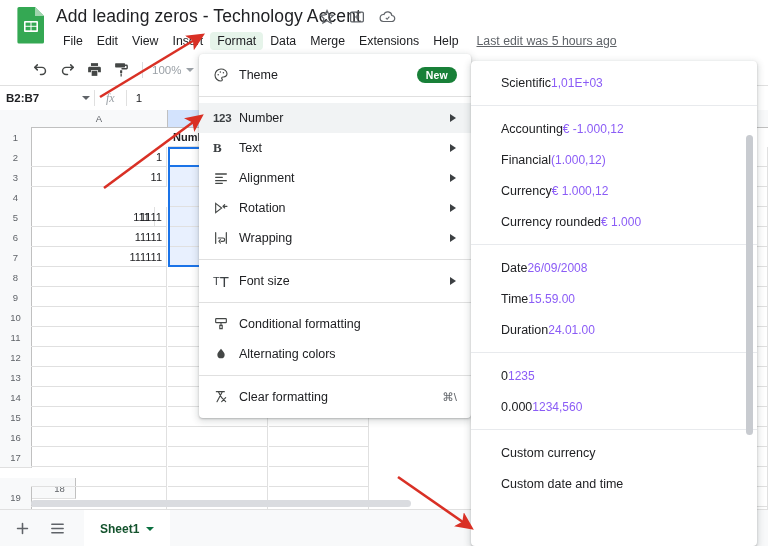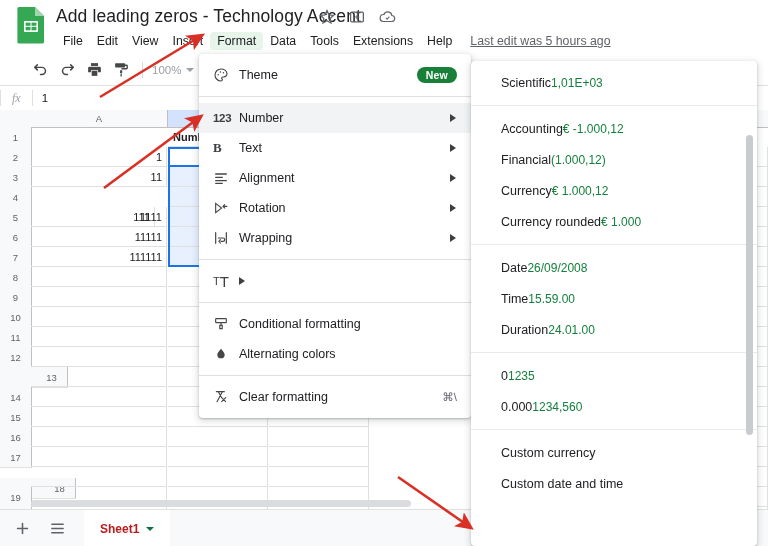--- a/index.html
+++ b/index.html
@@ -88,21 +88,21 @@
   
   .hscroll{position:absolute;left:31px;bottom:0;height:9px;width:380px;}
   .hscroll i{display:block;height:7px;border-radius:4px;background:#dadce0;}
   .sheetbar{
     position:absolute;left:0;top:509px;width:768px;height:37px;background:#f8f9fa;
     border-top:1px solid #e0e0e0;display:flex;align-items:center;
   }
   .sb-btn{width:26px;height:26px;display:flex;align-items:center;justify-content:center;color:#5f6368;margin-left:9px;}
   .sheet-tab{
     margin-left:14px;height:37px;background:#fff;display:flex;align-items:center;gap:7px;
-    padding:0 16px;font-size:12px;color:#b91c1c;font-weight:bold;
+    padding:0 16px;font-size:12px;color:#14532d;font-weight:bold;
   }
   .sheet-tab .caret{border-top-color:#0b7040;}
 
   
   .menu{
     position:absolute;background:#fff;border-radius:4px;
     box-shadow:0 2px 6px 2px rgba(60,64,67,.15),0 1px 2px 0 rgba(60,64,67,.3);
     padding:6px 0;box-sizing:border-box;
   }
   #format-menu{left:199px;top:54px;width:272px;}
@@ -122,21 +122,21 @@
     background:#188038;color:#fff;font-size:10.5px;border-radius:9px;padding:2px 9px;
     margin-right:14px;font-weight:bold;letter-spacing:.2px;
   }
   .mdiv{height:1px;background:#e0e0e0;margin:6px 0;}
 
   #number-menu{left:471px;top:61px;width:286px;height:485px;overflow:hidden;}
   .nrow{
     height:31px;display:flex;align-items:center;justify-content:flex-start;
     padding:0 22px 0 30px;box-sizing:border-box;font-size:12.5px;color:#202124;cursor:default;
   }
-  .nrow .nv{color:#15803d;font-size:12px;white-space:nowrap;}
+  .nrow .nv{color:#8b5cf6;font-size:12px;white-space:nowrap;}
   .ndiv{height:1px;background:#e8eaed;margin:7px 0;}
   .menu-scroll{
     position:absolute;right:4px;top:74px;width:7px;height:300px;border-radius:4px;background:#c8cbd0;
   }
 
   
   .arrows{position:absolute;left:0;top:0;width:768px;height:546px;pointer-events:none;}
 </style>
 </head>
 <body>
@@ -178,21 +178,21 @@
       </span>
     </div>
 
     <div class="menubar">
       <div class="menu-item">File</div>
       <div class="menu-item">Edit</div>
       <div class="menu-item">View</div>
       <div class="menu-item">Insert</div>
       <div class="menu-item active">Format</div>
       <div class="menu-item">Data</div>
-      <div class="menu-item">Tools</div>
+      <div class="menu-item">Merge</div>
       <div class="menu-item">Extensions</div>
       <div class="menu-item">Help</div>
       <div class="lastedit">Last edit was 5 hours ago</div>
     </div>
   </div>
 
   <div class="toolbar">
     <div class="tb-inner">
       <div class="tb-btn">
         <svg width="17" height="17" viewBox="0 0 24 24" fill="none" stroke="#444746" stroke-width="2.1" stroke-linecap="round" stroke-linejoin="round">
@@ -245,20 +245,24 @@
       <i class="caret" style="border-top-color:#444746;"></i>
       <div class="tb-ghost">
         <svg width="16" height="16" viewBox="0 0 24 24" fill="none" stroke="#444746" stroke-width="2" stroke-linecap="round">
           <path d="M5 4v16M11 7h9M11 12h9M11 17h9"></path>
         </svg>
       </div>
     </div>
   </div>
 
   <div class="formulabar">
+    <div class="namebox">
+      <span>B2:B7</span>
+      <i class="caret"></i>
+    </div>
     <div class="fb-sep"></div>
     <div class="fx">fx</div>
     <div class="fb-sep"></div>
     <div class="fb-val">1</div>
   </div>
 
   <div class="gridwrap">
     <div class="colhead"></div>
     <div class="corner"></div>
     <div class="colcell" style="left:31px;width:136px;">A</div>
@@ -274,21 +278,21 @@
     <div class="rowhead" style="top:57px;">3</div>
     <div class="rowhead" style="top:77px;">4</div>
     <div class="rowhead" style="top:97px;">5</div>
     <div class="rowhead" style="top:117px;">6</div>
     <div class="rowhead" style="top:137px;">7</div>
     <div class="rowhead" style="top:157px;">8</div>
     <div class="rowhead" style="top:177px;">9</div>
     <div class="rowhead" style="top:197px;">10</div>
     <div class="rowhead" style="top:217px;">11</div>
     <div class="rowhead" style="top:237px;">12</div>
-    <div class="rowhead" style="top:257px;padding-left:36px;">13</div>
+    <div class="rowhead" style="top:257px;">13</div>
     <div class="rowhead" style="top:277px;">14</div>
     <div class="rowhead" style="top:297px;">15</div>
     <div class="rowhead" style="top:317px;">16</div>
     <div class="rowhead" style="top:337px;">17</div>
     <div class="rowhead" style="top:368px;padding-left:44px;">18</div>
     <div class="rowhead" style="top:377px;">19</div>
     <div class="rowhead" style="top:397px;">20</div>
 
     <div class="cell" style="left:31px;width:136px;top:37px;">1</div>
     <div class="cell" style="left:31px;width:136px;top:57px;">11</div>
@@ -454,20 +458,21 @@
         </svg>
       </span>
       <span class="ml">Wrapping</span>
       <i class="sub"></i>
     </div>
 
     <div class="mdiv"></div>
 
     <div class="mrow">
       <span class="mi" style="font-size:11px;color:#3c4043;">T<span style="font-size:15px;">T</span></span>
+      <span class="ml">Font size</span>
       <i class="sub"></i>
     </div>
 
 
     <div class="mdiv"></div>
 
     <div class="mrow">
       <span class="mi">
         <svg width="16" height="16" viewBox="0 0 24 24" fill="none" stroke="#444746" stroke-width="1.7">
           <rect x="4" y="4" width="16" height="6" rx="1"></rect>

